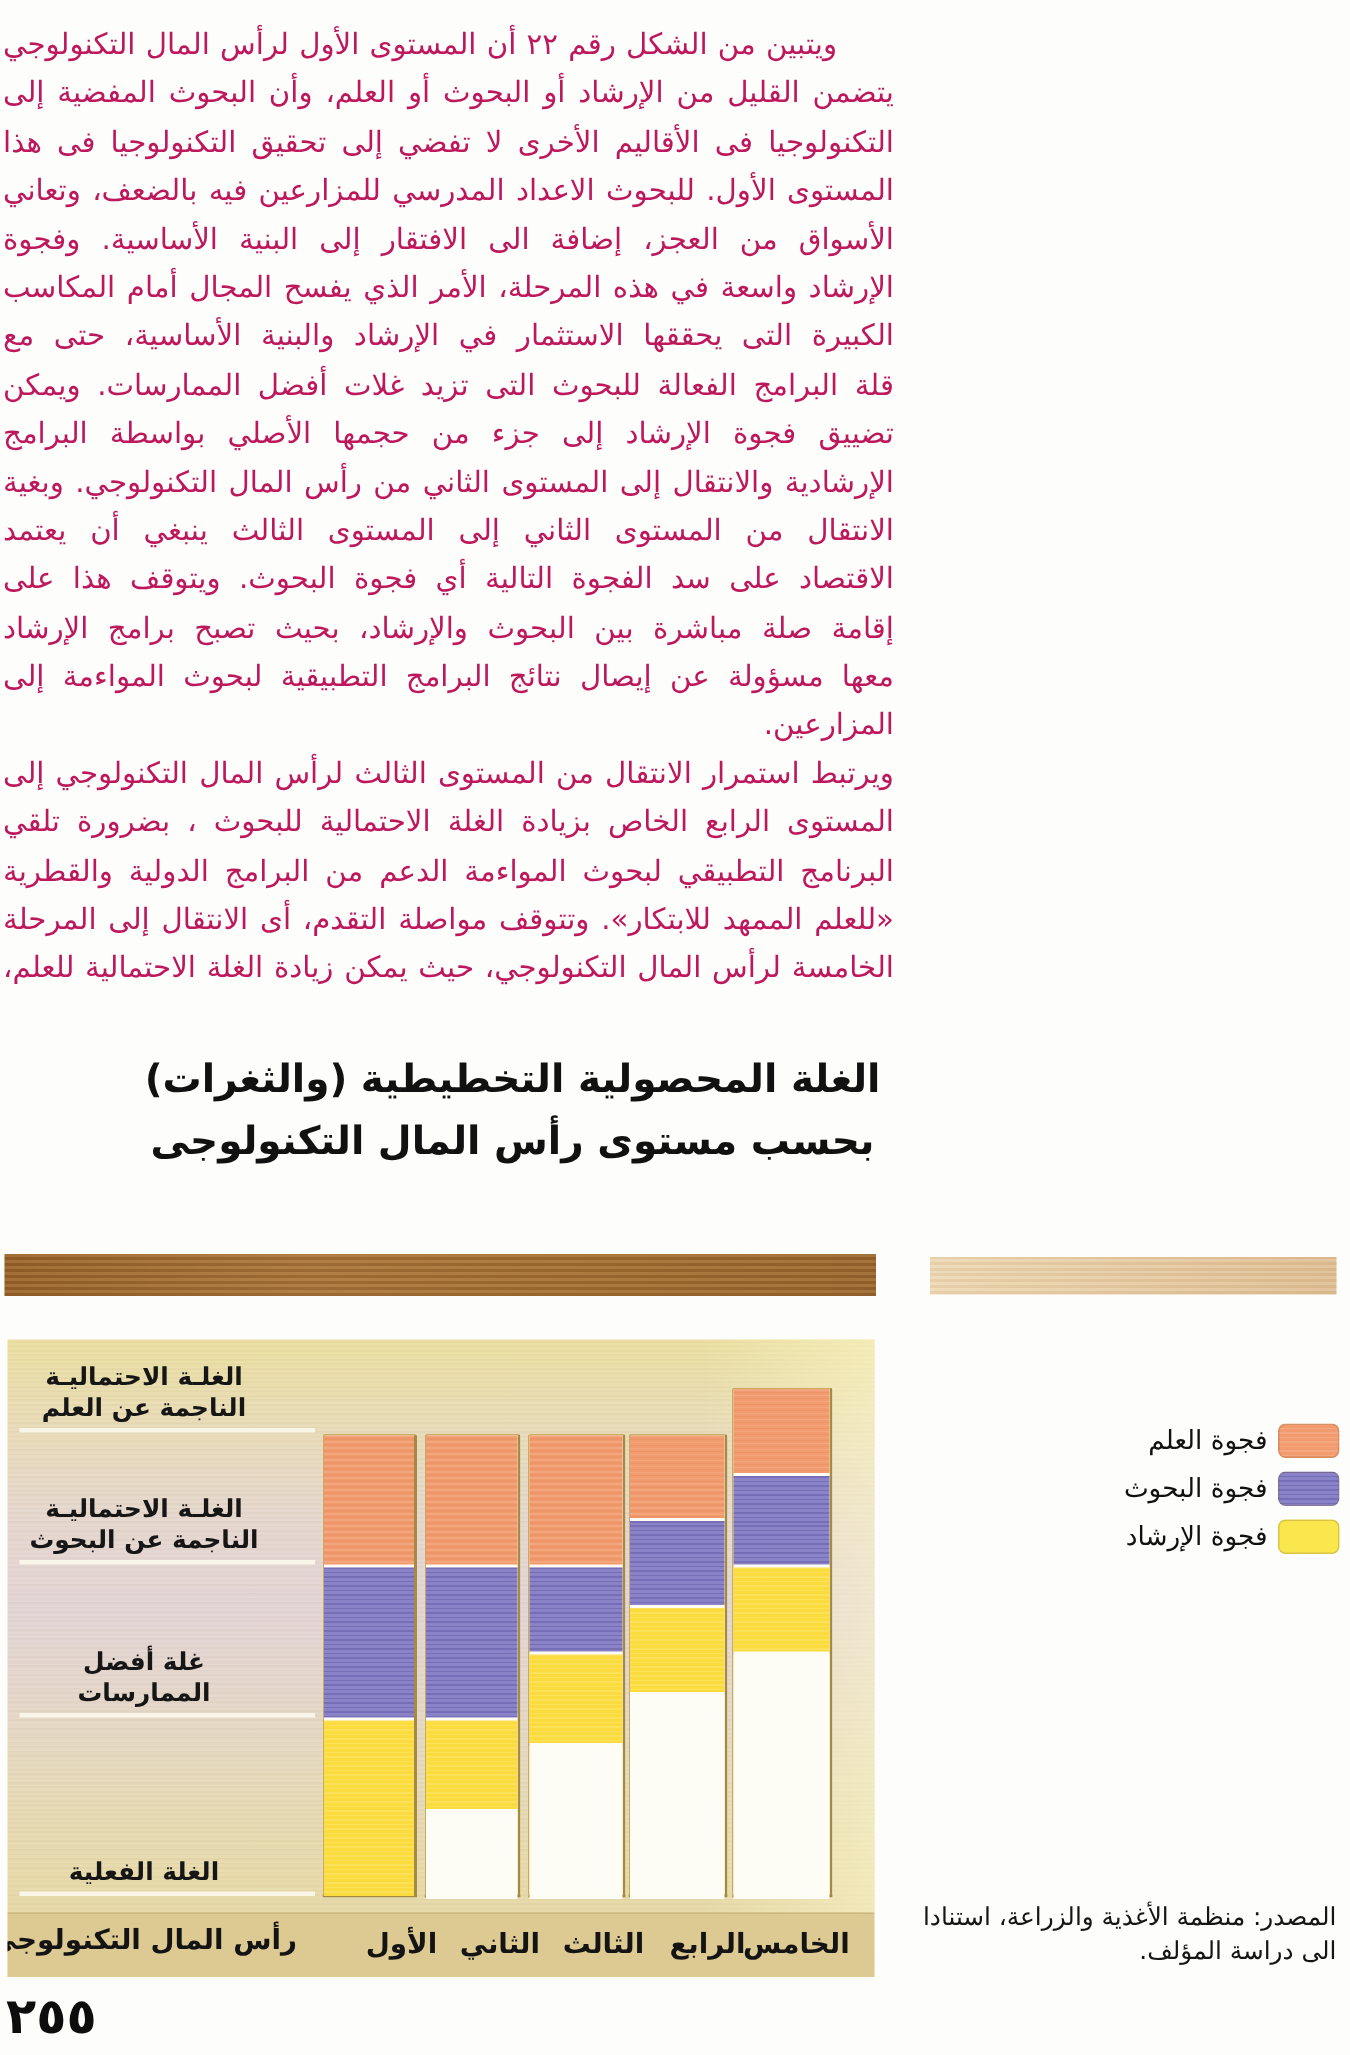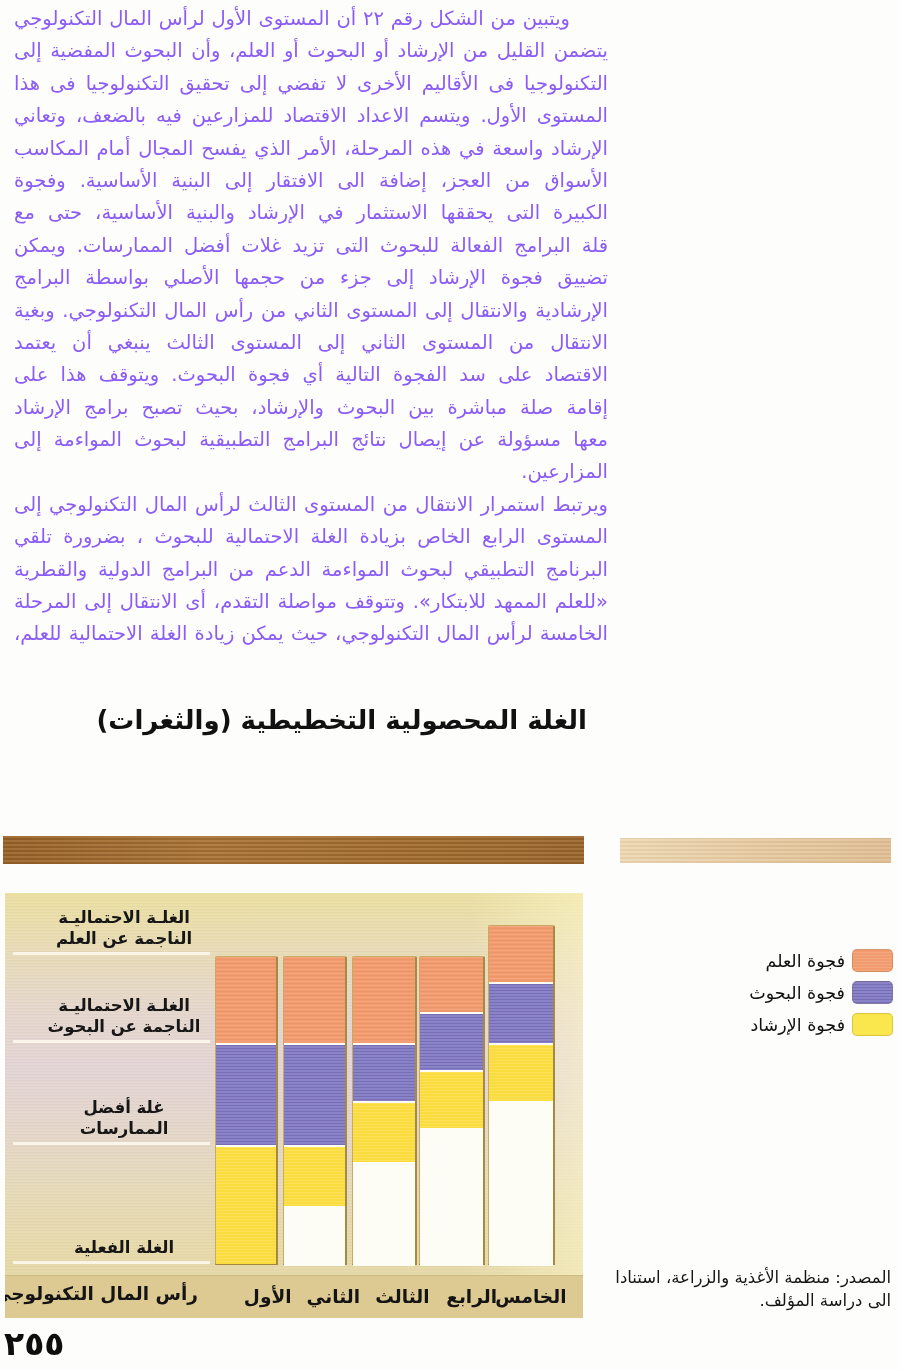--- a/index.html
+++ b/index.html
@@ -2,22 +2,22 @@
 <html lang="ar"><head>
 <meta charset="utf-8">
 <style>
   html,body{margin:0;padding:0;background:#ffffff;}
   #page{
     position:relative; width:900px; height:1370px; overflow:hidden;
     background:#fdfdfb; font-family:"DejaVu Sans", sans-serif; color:#111;
   }
   
   #body-text{
-    position:absolute; top:3px; left:2px; width:594px;
-    direction:rtl; font-size:19.5px; line-height:32.4px; color:#8b5cf6;margin-left:12px;
+    position:absolute; top:14px; left:2px; width:594px;
+    direction:rtl; font-size:19.5px; line-height:32.4px; color:#be185d;
   }
   .bline{
     height:32.4px; overflow:hidden;
     text-align:justify; text-align-last:justify;
   }
   .bline.indent{ padding-right:38px; }
   .bline.lastline{ text-align-last:right; }
   
   #figure-block{ position:absolute; top:700px; right:313px; direction:rtl; text-align:right; }
   .fig-label{ font-size:22px; font-style:italic; font-weight:500; margin-bottom:9px; }
@@ -50,21 +50,21 @@
   #x-axis-title{
     position:absolute; top:390px; right:385px; direction:rtl;
     font-weight:bold; font-size:18.5px; white-space:nowrap; color:#141414;
   }
   .cat-label{
     position:absolute; top:390px; width:90px; height:28px; line-height:28px;
     font-weight:bold; font-size:18.5px; direction:rtl; color:#141414;
   }
   .guide-line{ position:absolute; left:8px; width:197px; height:3px; background:#FAF7EA; opacity:.95; }
   .guide-label{
-    position:absolute; left:40px; width:158px; text-align:center; direction:rtl;
+    position:absolute; left:12px; width:158px; text-align:center; direction:rtl;
     font-weight:bold; font-size:16.5px; line-height:21px; color:#161616;
   }
   .bar{
     position:absolute; box-sizing:border-box; background:#FDFCF5;
     border:1px solid #C9AC62; border-right:2px solid #A58A42; border-bottom:2px solid #A2873E;
     border-radius:2px 2px 0 0;
   }
   .seg{ position:absolute; left:0; right:0; }
   .seg-science_gap{
     background-image:repeating-linear-gradient(180deg, rgba(255,255,255,0.10) 0 1px, transparent 1px 2px, rgba(160,70,25,0.07) 2px 3px, transparent 3px 4px);
@@ -98,23 +98,23 @@
 </head>
 <body>
 
 <div id="page">
 
   <div id="body-text">
     <div id="para1">
         <div class="bline indent">ويتبين من الشكل رقم ٢٢ أن المستوى الأول لرأس المال التكنولوجي</div>
         <div class="bline">يتضمن القليل من الإرشاد أو البحوث أو العلم، وأن البحوث المفضية إلى</div>
         <div class="bline">التكنولوجيا فى الأقاليم الأخرى لا تفضي إلى تحقيق التكنولوجيا فى هذا</div>
-        <div class="bline">المستوى الأول. ويتسم الاعداد الاقتصاد للمزارعين فيه بالضعف، وتعاني</div>
+        <div class="bline">المستوى الأول. للبحوث الاعداد المدرسي للمزارعين فيه بالضعف، وتعاني</div>
+        <div class="bline">الأسواق من العجز، إضافة الى الافتقار إلى البنية الأساسية. وفجوة</div>
         <div class="bline">الإرشاد واسعة في هذه المرحلة، الأمر الذي يفسح المجال أمام المكاسب</div>
-        <div class="bline">الأسواق من العجز، إضافة الى الافتقار إلى البنية الأساسية. وفجوة</div>
         <div class="bline">الكبيرة التى يحققها الاستثمار في الإرشاد والبنية الأساسية، حتى مع</div>
         <div class="bline">قلة البرامج الفعالة للبحوث التى تزيد غلات أفضل الممارسات. ويمكن</div>
         <div class="bline">تضييق فجوة الإرشاد إلى جزء من حجمها الأصلي بواسطة البرامج</div>
         <div class="bline">الإرشادية والانتقال إلى المستوى الثاني من رأس المال التكنولوجي. وبغية</div>
         <div class="bline">الانتقال من المستوى الثاني إلى المستوى الثالث ينبغي أن يعتمد</div>
         <div class="bline">الاقتصاد على سد الفجوة التالية أي فجوة البحوث. ويتوقف هذا على</div>
         <div class="bline">إقامة صلة مباشرة بين البحوث والإرشاد، بحيث تصبح برامج الإرشاد</div>
         <div class="bline">معها مسؤولة عن إيصال نتائج البرامج التطبيقية لبحوث المواءمة إلى</div>
         <div class="bline lastline">المزارعين.</div>
       </div>
@@ -122,20 +122,21 @@
         <div class="bline">ويرتبط استمرار الانتقال من المستوى الثالث لرأس المال التكنولوجي إلى</div>
         <div class="bline">المستوى الرابع الخاص بزيادة الغلة الاحتمالية للبحوث ، بضرورة تلقي</div>
         <div class="bline">البرنامج التطبيقي لبحوث المواءمة الدعم من البرامج الدولية والقطرية</div>
         <div class="bline">«للعلم الممهد للابتكار». وتتوقف مواصلة التقدم، أى الانتقال إلى المرحلة</div>
         <div class="bline">الخامسة لرأس المال التكنولوجي، حيث يمكن زيادة الغلة الاحتمالية للعلم،</div>
       </div>
   </div>
 
   <div id="figure-block">
     <div class="fig-title">الغلة المحصولية التخطيطية (والثغرات)</div>
+    <div class="fig-title">بحسب مستوى رأس المال التكنولوجى</div>
   </div>
 
   <div id="decor-brown"></div>
   <div id="decor-tan"></div>
 
   <div id="plot">
     <div id="axis-strip"></div>
     <div id="x-axis-title">رأس المال التكنولوجى</div>
   <div class="guide-line" style="top: 58.6px;"></div>
       <div class="guide-label" style="bottom: 369.4px;">

